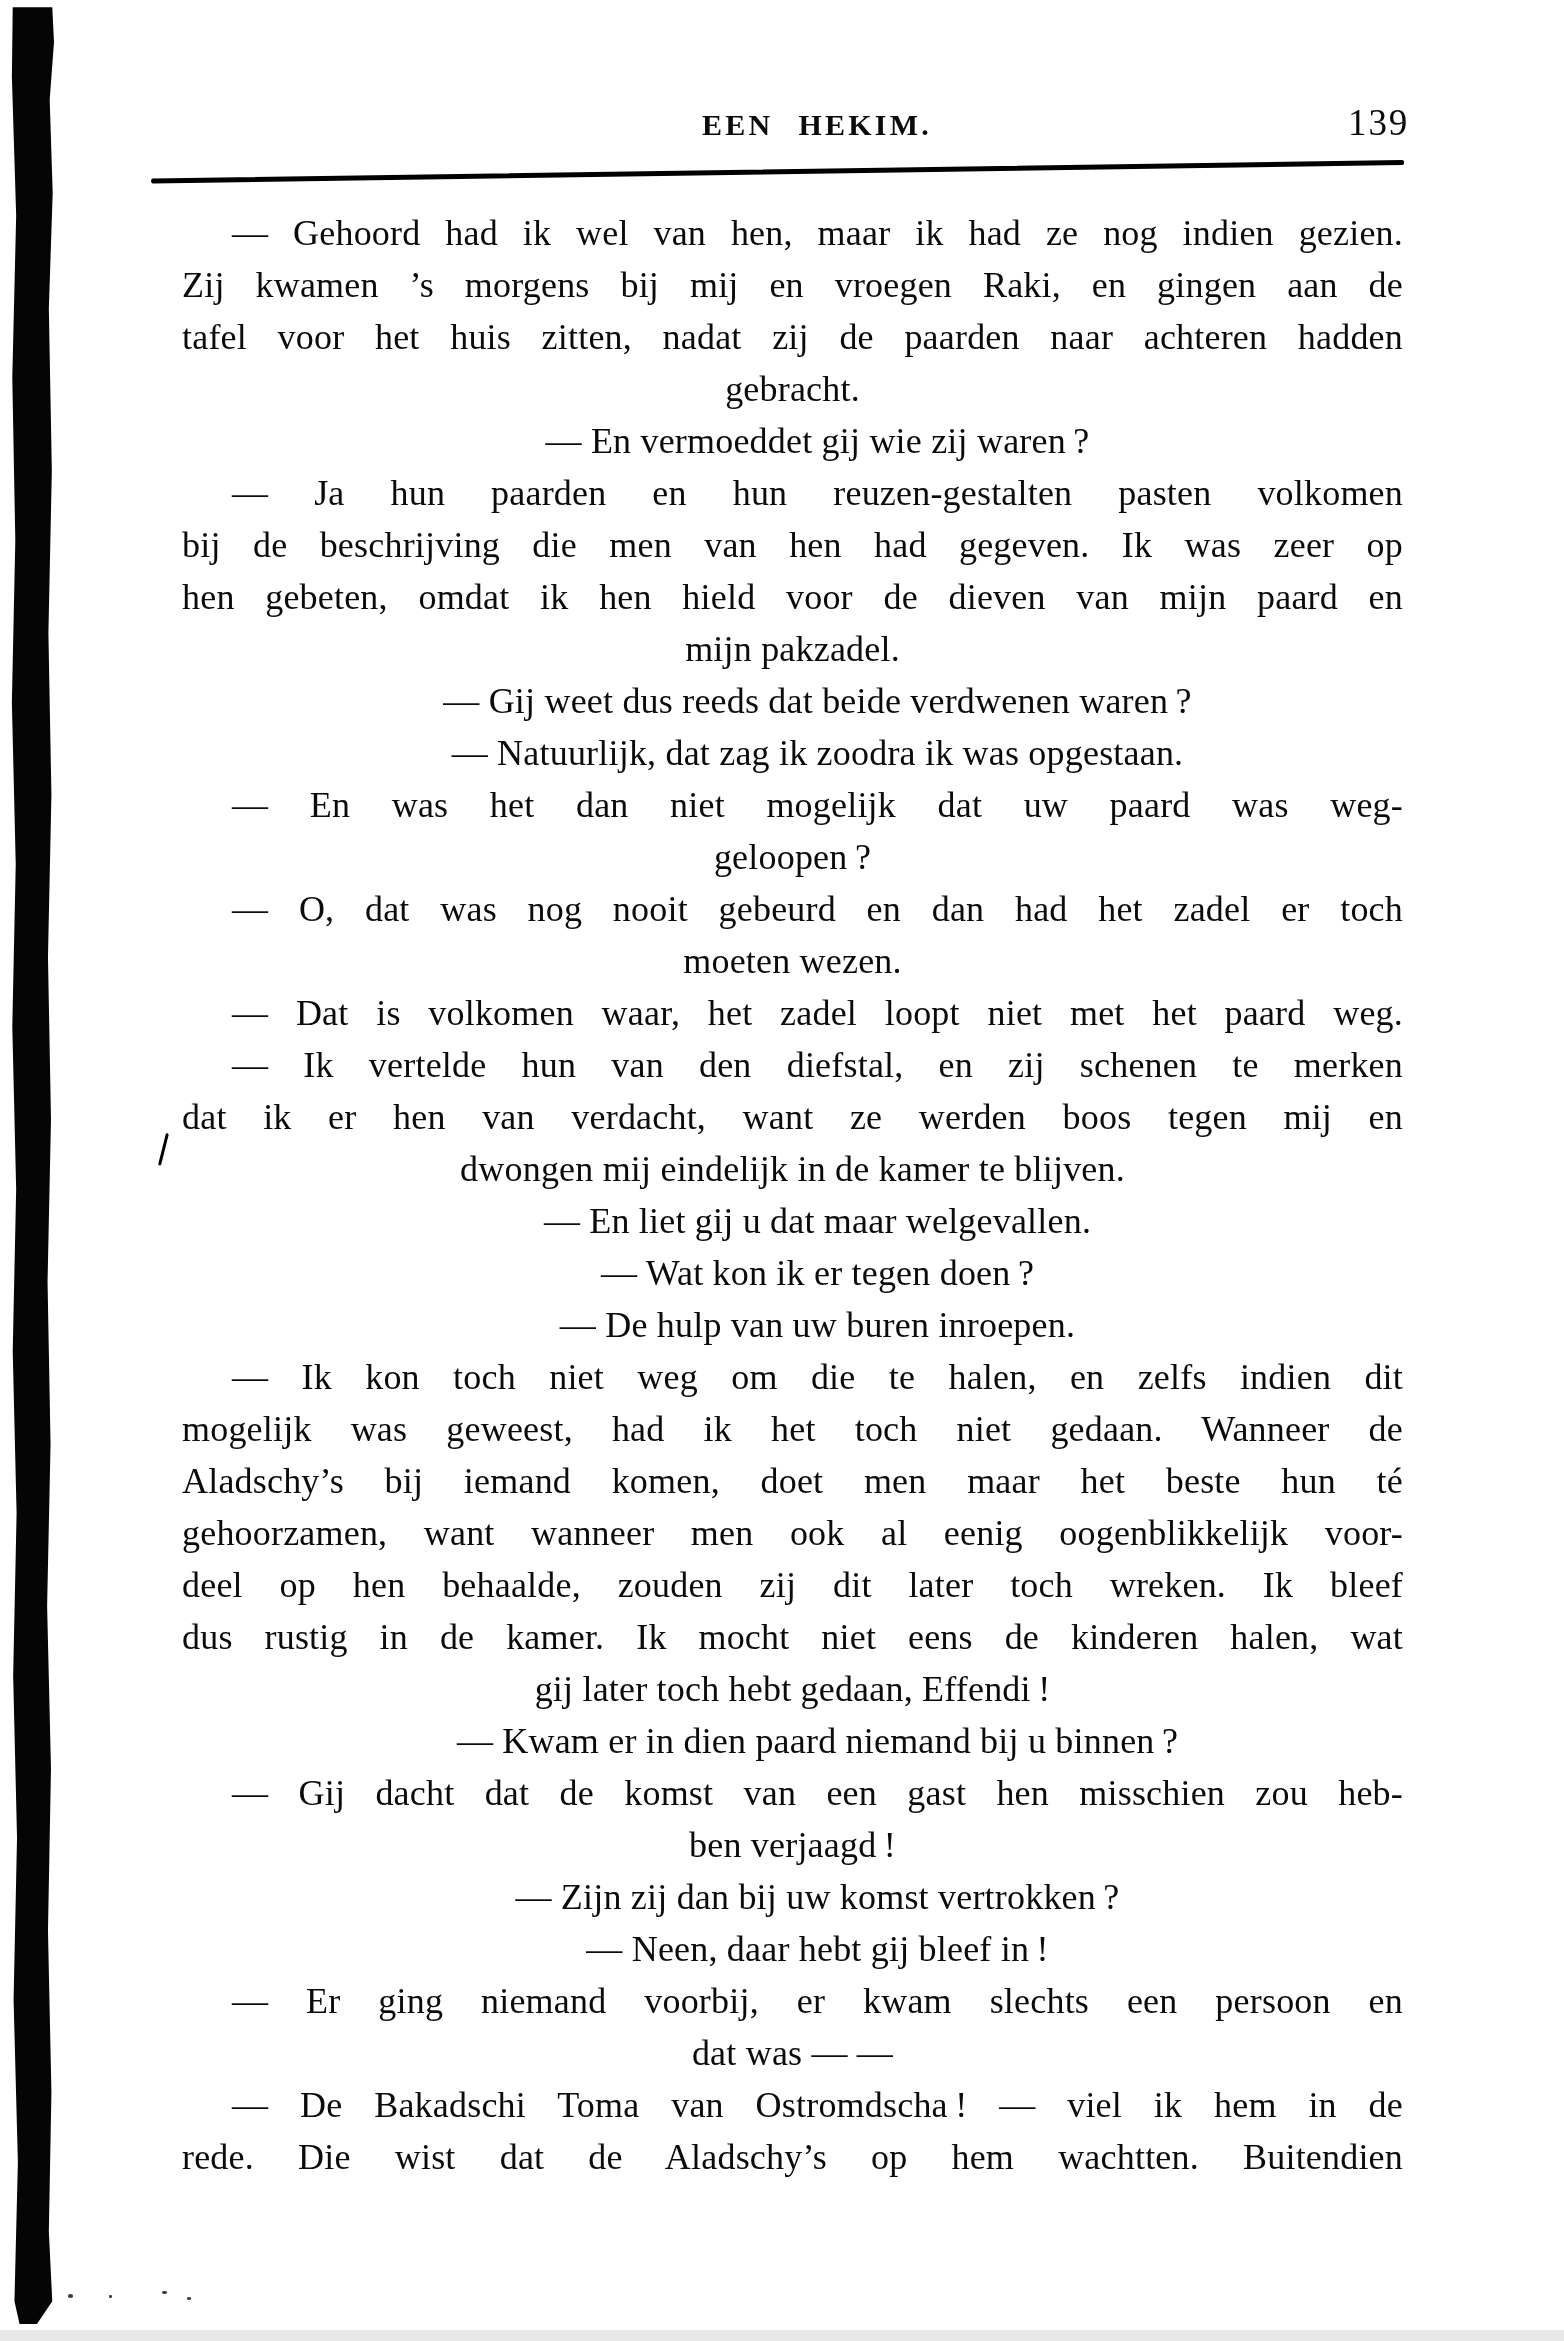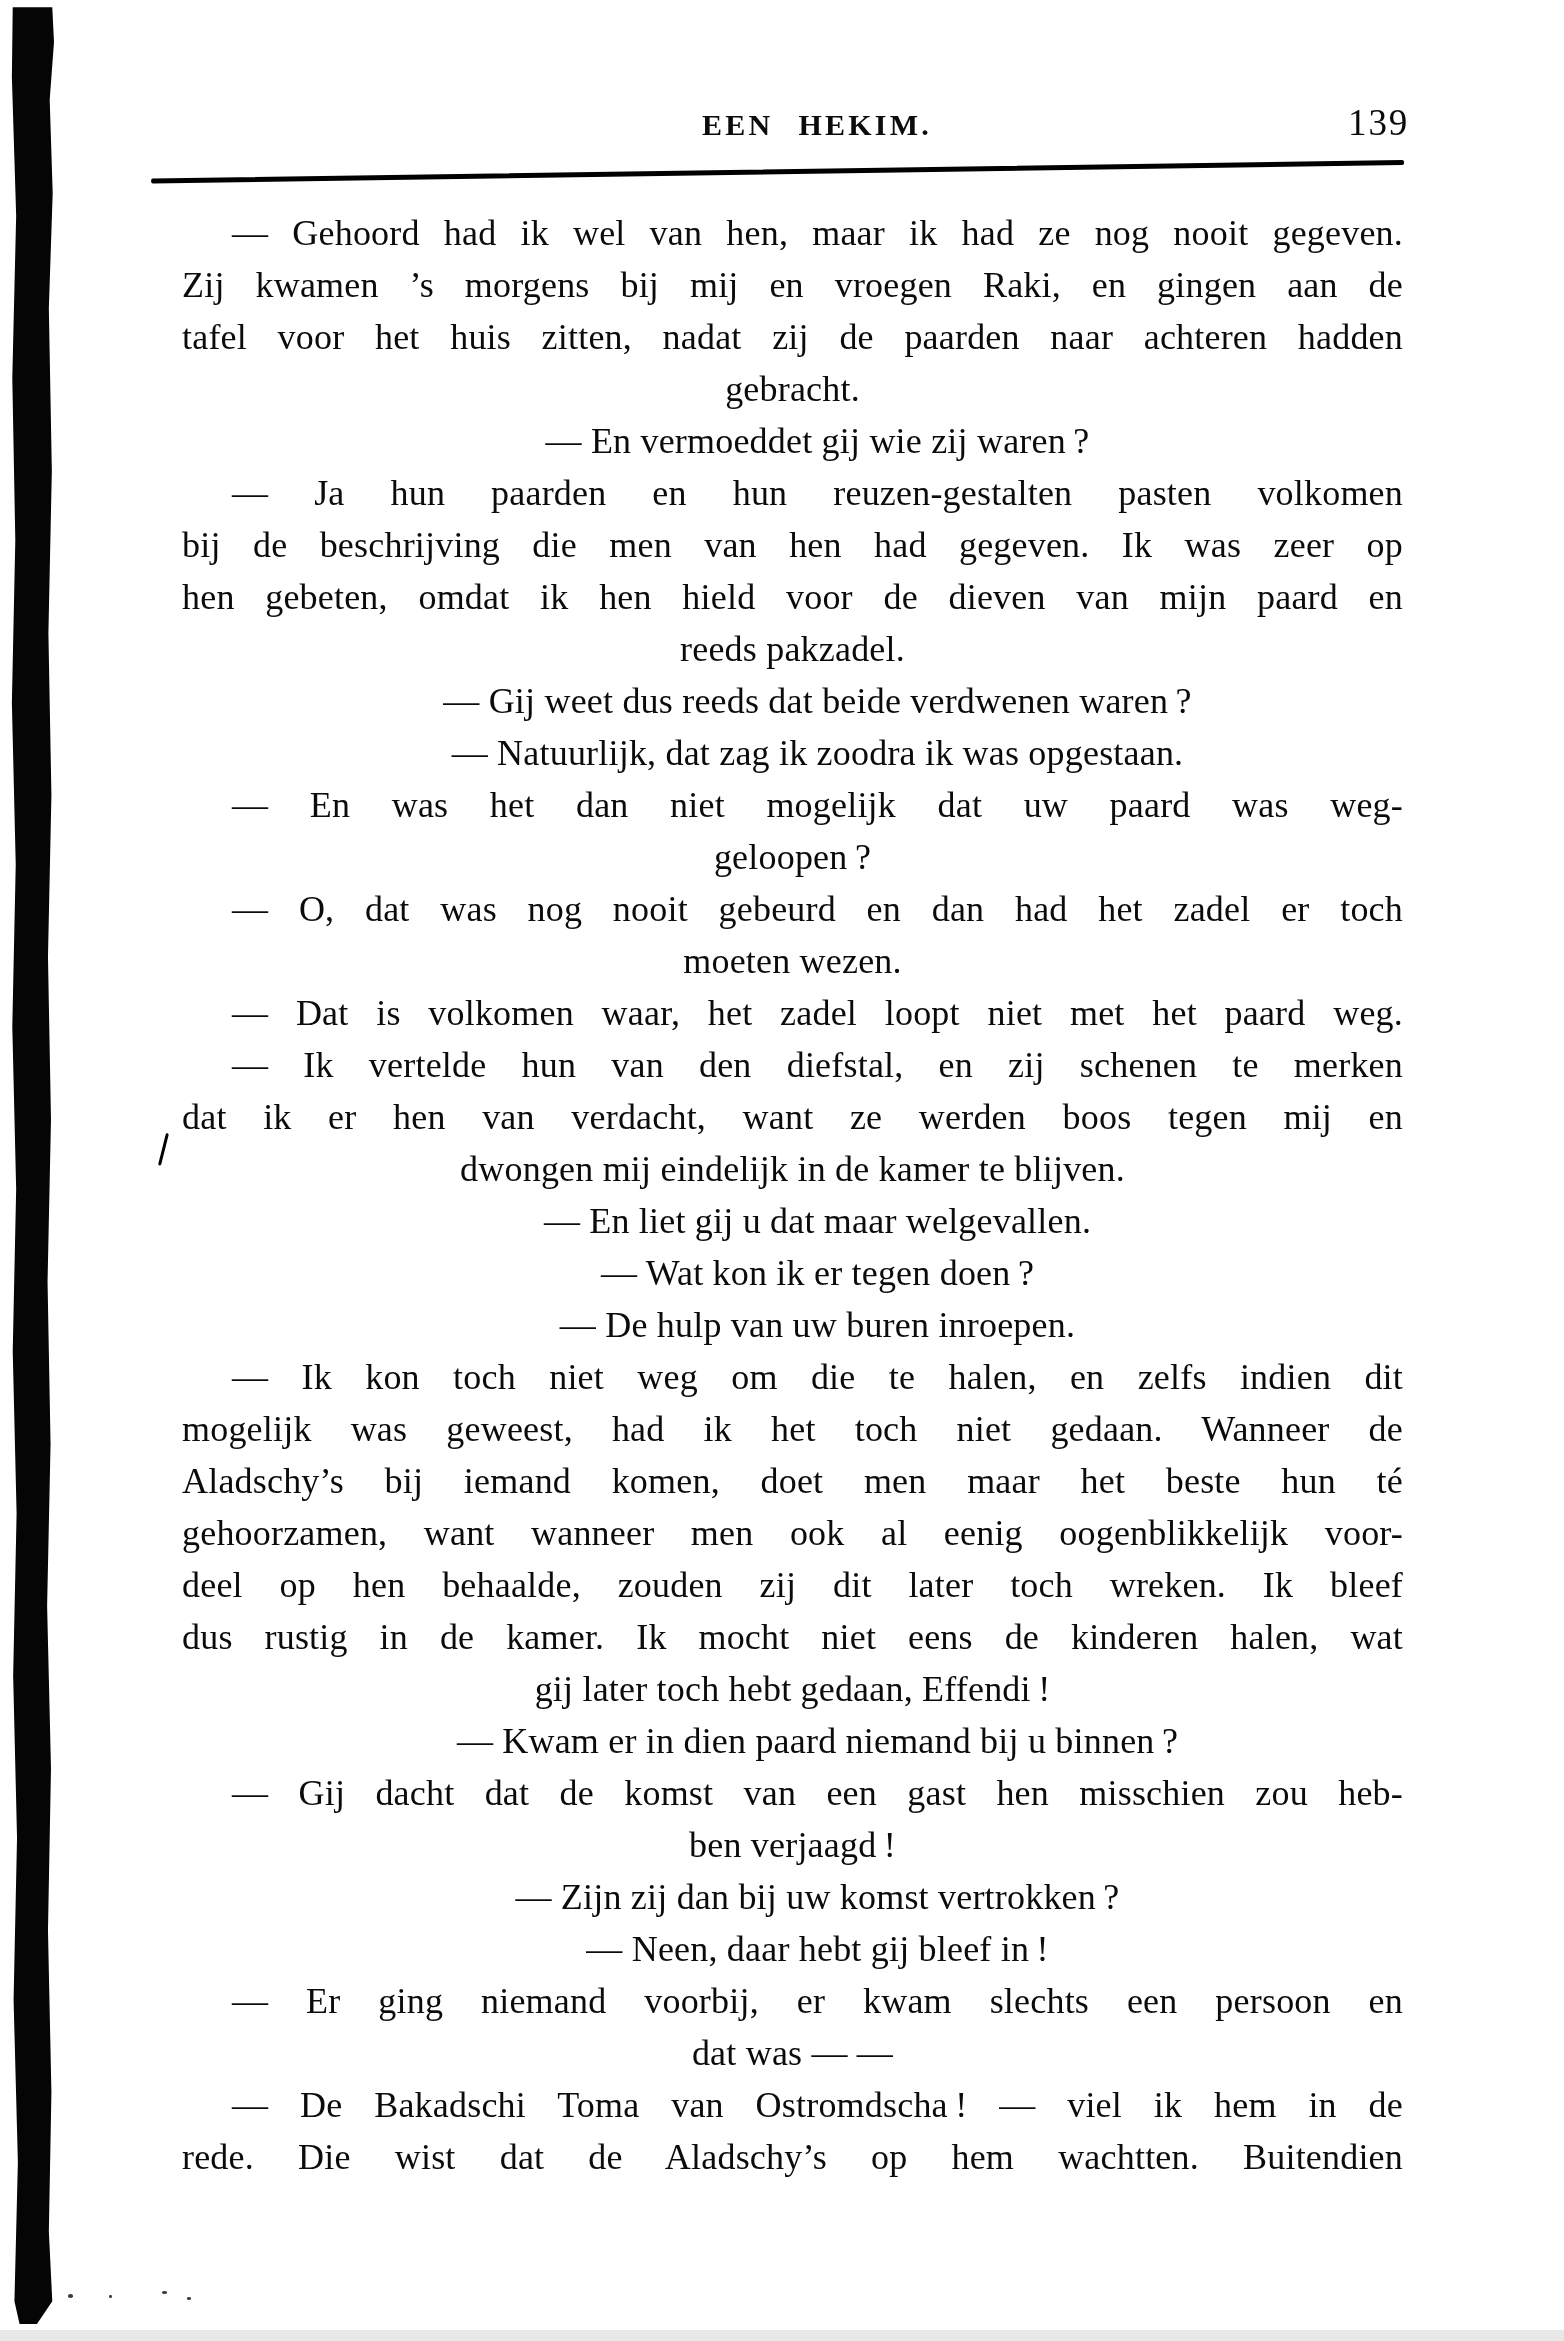--- a/index.html
+++ b/index.html
@@ -61,29 +61,29 @@
 
   <div id="scan-band"></div>
 
   <div id="running-title">EEN HEKIM.</div>
 
   <div id="page-number">139</div>
 
   <div id="header-rule"></div>
 
   <div id="text-block">
-      <div class="line full ind">— Gehoord had ik wel van hen, maar ik had ze nog nooit gegeven.</div>
+      <div class="line full ind">— Gehoord had ik wel van hen, maar ik had ze nog indien gezien.</div>
       <div class="line full">Zij kwamen ’s morgens bij mij en vroegen Raki, en gingen aan de</div>
       <div class="line full">tafel voor het huis zitten, nadat zij de paarden naar achteren hadden</div>
       <div class="line last">gebracht.</div>
       <div class="line last ind">— En vermoeddet gij wie zij waren ?</div>
       <div class="line full ind">— Ja hun paarden en hun reuzen-gestalten pasten volkomen</div>
       <div class="line full">bij de beschrijving die men van hen had gegeven. Ik was zeer op</div>
       <div class="line full">hen gebeten, omdat ik hen hield voor de dieven van mijn paard en</div>
-      <div class="line last">reeds pakzadel.</div>
+      <div class="line last">mijn pakzadel.</div>
       <div class="line last ind">— Gij weet dus reeds dat beide verdwenen waren ?</div>
       <div class="line last ind">— Natuurlijk, dat zag ik zoodra ik was opgestaan.</div>
       <div class="line full ind">— En was het dan niet mogelijk dat uw paard was weg-</div>
       <div class="line last">geloopen ?</div>
       <div class="line full ind">— O, dat was nog nooit gebeurd en dan had het zadel er toch</div>
       <div class="line last">moeten wezen.</div>
       <div class="line full ind">— Dat is volkomen waar, het zadel loopt niet met het paard weg.</div>
       <div class="line full ind">— Ik vertelde hun van den diefstal, en zij schenen te merken</div>
       <div class="line full">dat ik er hen van verdacht, want ze werden boos tegen mij en</div>
       <div class="line last">dwongen mij eindelijk in de kamer te blijven.</div>

